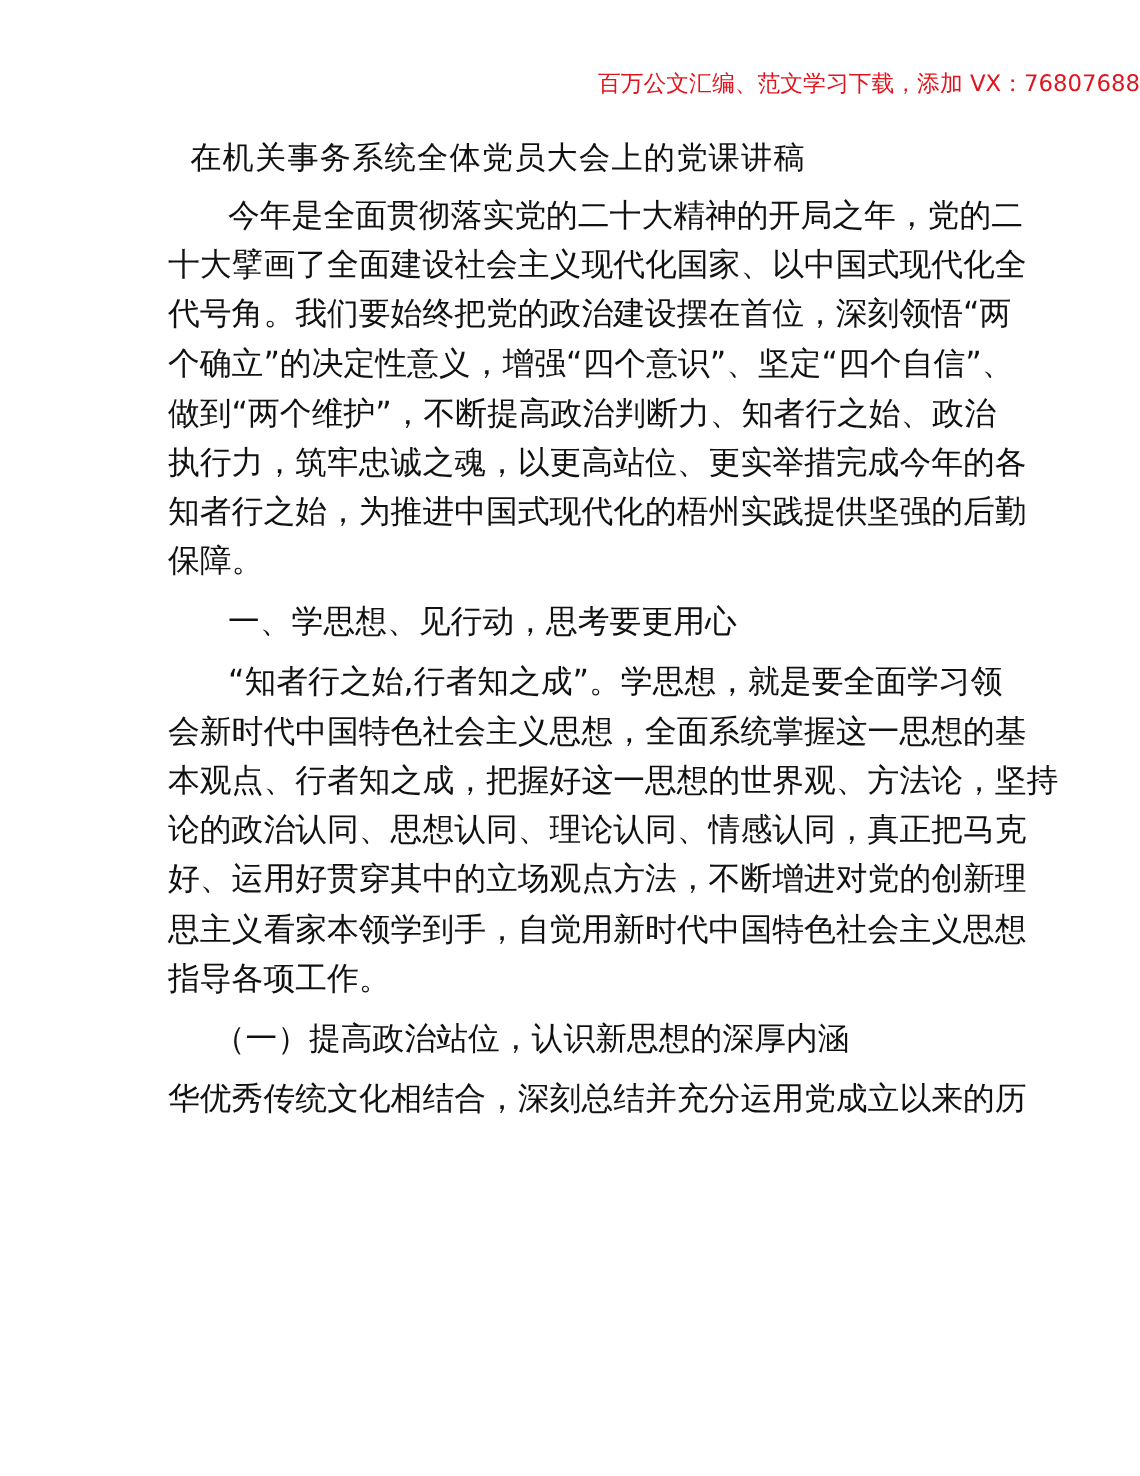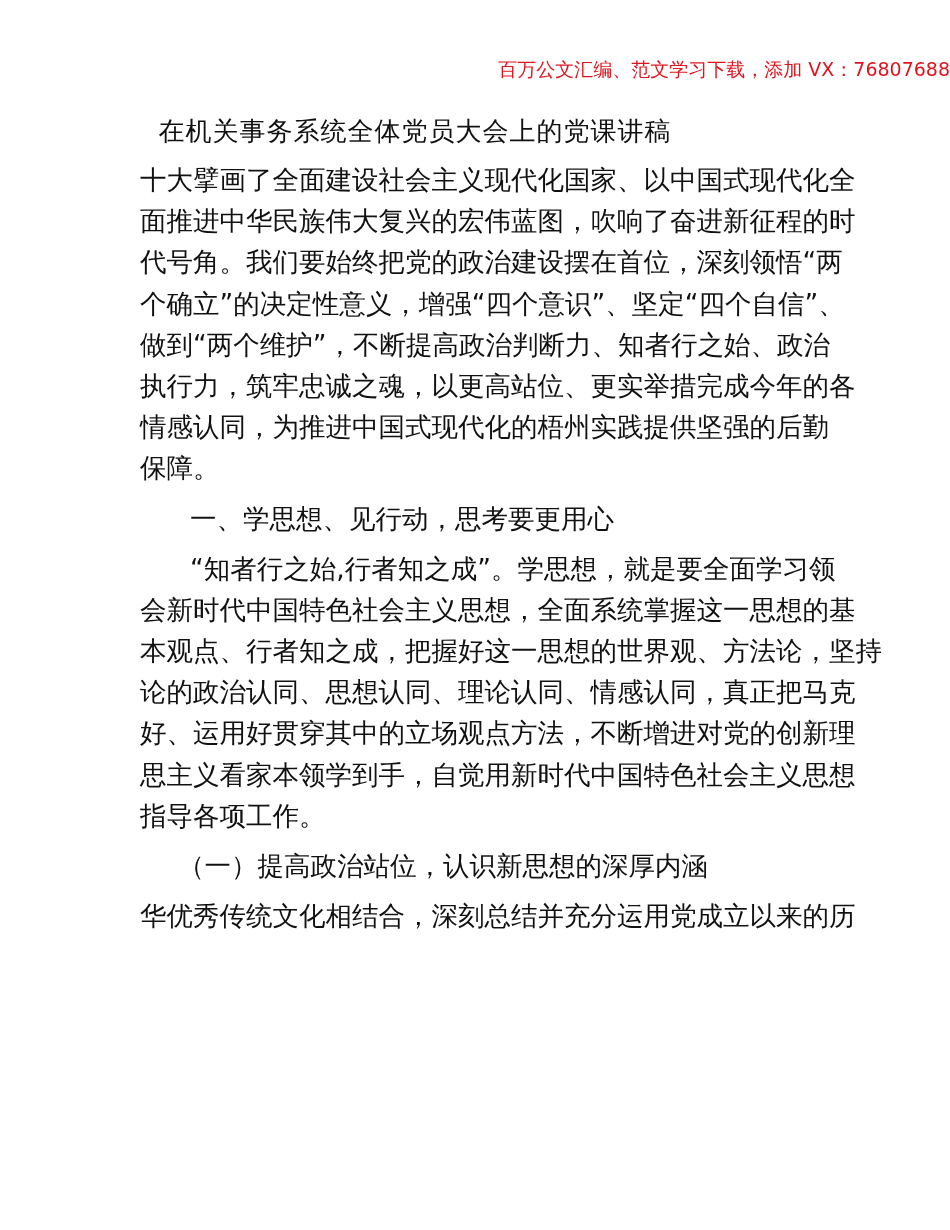--- a/index.html
+++ b/index.html
@@ -18,27 +18,27 @@
 </style>
 </head>
 <body>
 
 <div class="header">百万公文汇编、范文学习下载，添加 VX：76807688</div>
 <div class="title">在机关事务系统全体党员大会上的党课讲稿</div>
 
 <div class="body">
 
   <div>
+    <div class="line indent">今年是全面贯彻落实党的二十大精神的开局之年，党的二</div>
     <div class="line">十大擘画了全面建设社会主义现代化国家、以中国式现代化全</div>
-    <div class="line">面推进中华民族伟大复兴的宏伟蓝图，吹响了奋进新征程的时</div>
     <div class="line">代号角。我们要始终把党的政治建设摆在首位，深刻领悟“两</div>
     <div class="line">个确立”的决定性意义，增强“四个意识”、坚定“四个自信”、</div>
     <div class="line">做到“两个维护”，不断提高政治判断力、知者行之始、政治</div>
     <div class="line">执行力，筑牢忠诚之魂，以更高站位、更实举措完成今年的各</div>
-    <div class="line">情感认同，为推进中国式现代化的梧州实践提供坚强的后勤</div>
+    <div class="line">知者行之始，为推进中国式现代化的梧州实践提供坚强的后勤</div>
     <div class="line last">保障。</div>
   </div>
   <div class="gap"></div>
 
   <div class="line indent last">一、学思想、见行动，思考要更用心</div>
   <div class="gap"></div>
 
   <div>
     <div class="line indent">“知者行之始,行者知之成”。学思想，就是要全面学习领</div>
     <div class="line">会新时代中国特色社会主义思想，全面系统掌握这一思想的基</div>

